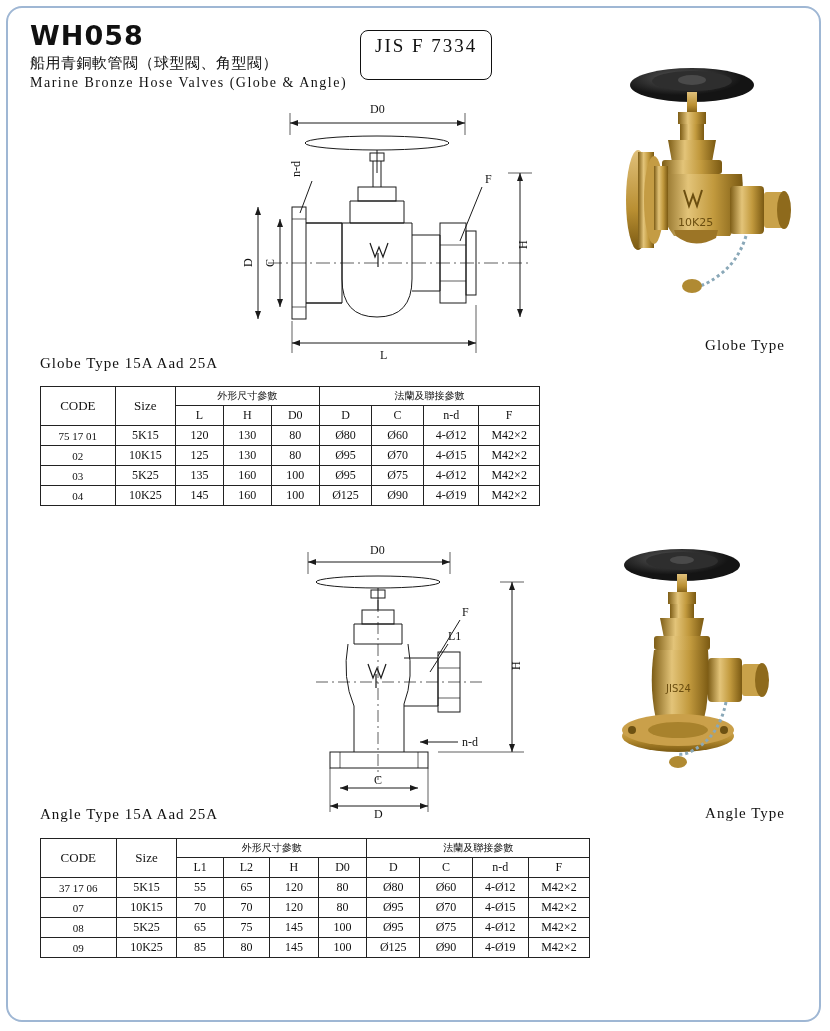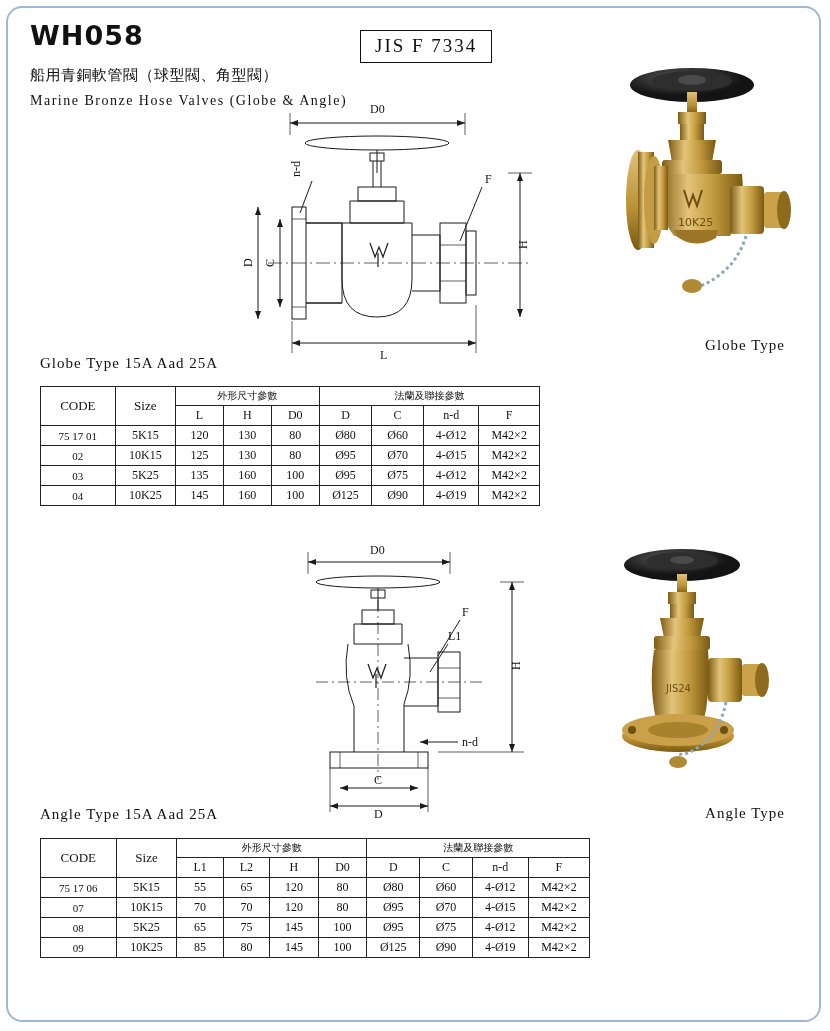--- a/index.html
+++ b/index.html
@@ -14,26 +14,26 @@
   .page-border{
     position:absolute;left:6px;top:6px;width:815px;height:1016px;
     border:2px solid #9fb7d4;border-radius:16px;box-sizing:border-box;
   }
   
   .hdr{position:absolute;left:30px;top:22px;width:420px;}
   .hdr .code{
     font-family:"DejaVu Sans",sans-serif;
     font-weight:bold;font-size:27px;letter-spacing:1px;line-height:1.05;
   }
-  .hdr .cn{font-size:15px;letter-spacing:0.5px;margin-top:16px;}
-  .hdr .en{font-size:14px;letter-spacing:1.5px;margin-top:8px;}
+  .hdr .cn{font-size:15px;letter-spacing:0.5px;margin-top:4px;}
+  .hdr .en{font-size:14px;letter-spacing:1.5px;margin-top:2px;}
   .jis{
     position:absolute;left:360px;top:30px;
-    border:1.5px solid #111;border-radius:0;
-    padding:4px 14px 5px 14px;
+    border:1.5px solid #111;border-radius:8px;
+    padding:4px 14px 22px 14px;
     font-size:19px;letter-spacing:2px;
     font-family:"Liberation Serif",serif;
   }
   
   .cap{position:absolute;text-align:right;font-size:15px;letter-spacing:1px;line-height:1.45;}
   .sec-label{position:absolute;font-size:15px;letter-spacing:1px;}
   
   table.spec{
     position:absolute;border-collapse:collapse;
     font-family:"Liberation Serif",serif;font-size:12px;
@@ -393,21 +393,21 @@
       <td style="width:42px;">L2</td>
       <td style="width:44px;">H</td>
       <td style="width:44px;">D0</td>
       <td style="width:48px;">D</td>
       <td style="width:48px;">C</td>
       <td style="width:52px;">n-d</td>
       <td style="width:56px;">F</td>
     </tr>
 
     <tr>
-      <td class="codecell">75 17 06</td>
+      <td class="codecell">37 17 06</td>
       <td>5K15</td>
       <td>55</td>
       <td>65</td>
       <td>120</td>
       <td>80</td>
       <td>Ø80</td>
       <td>Ø60</td>
       <td>4-Ø12</td>
       <td>M42×2</td>
     </tr>

